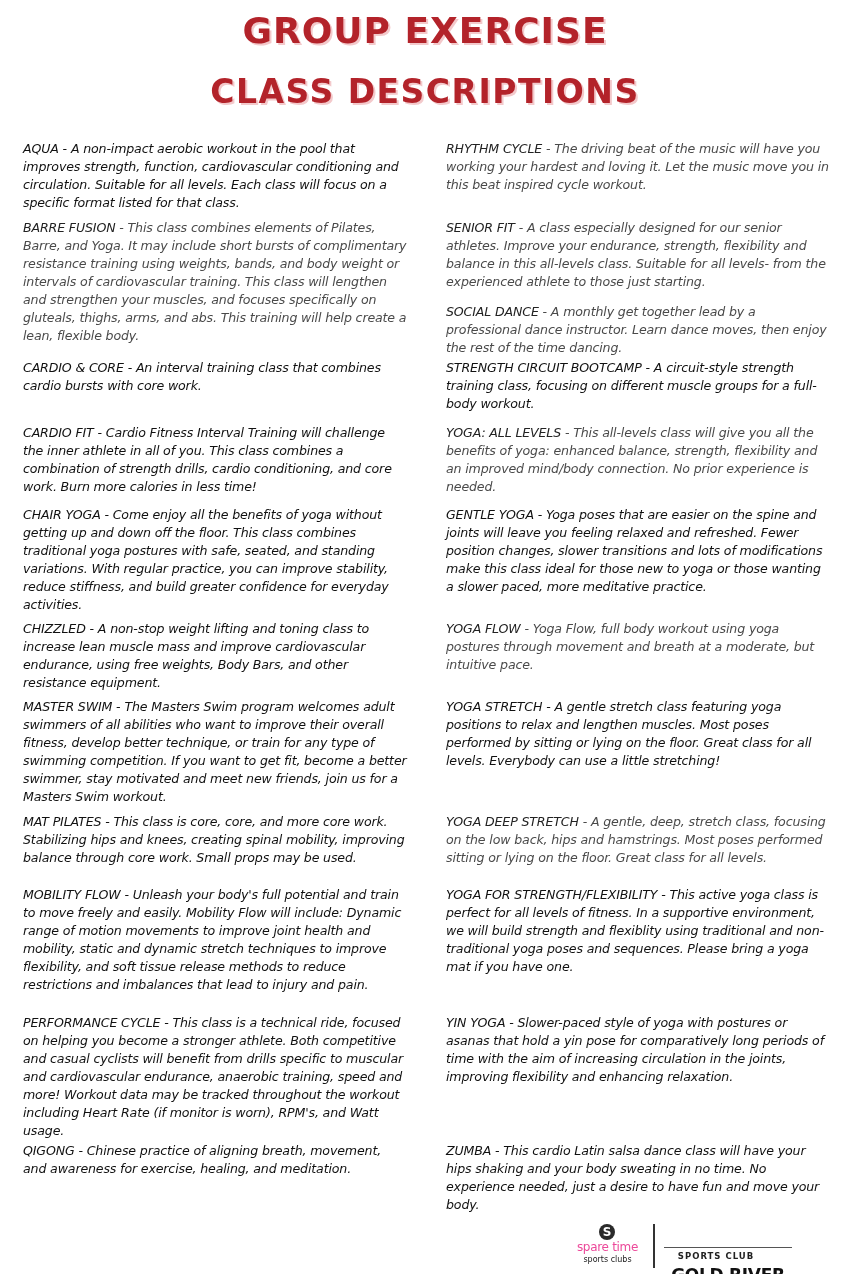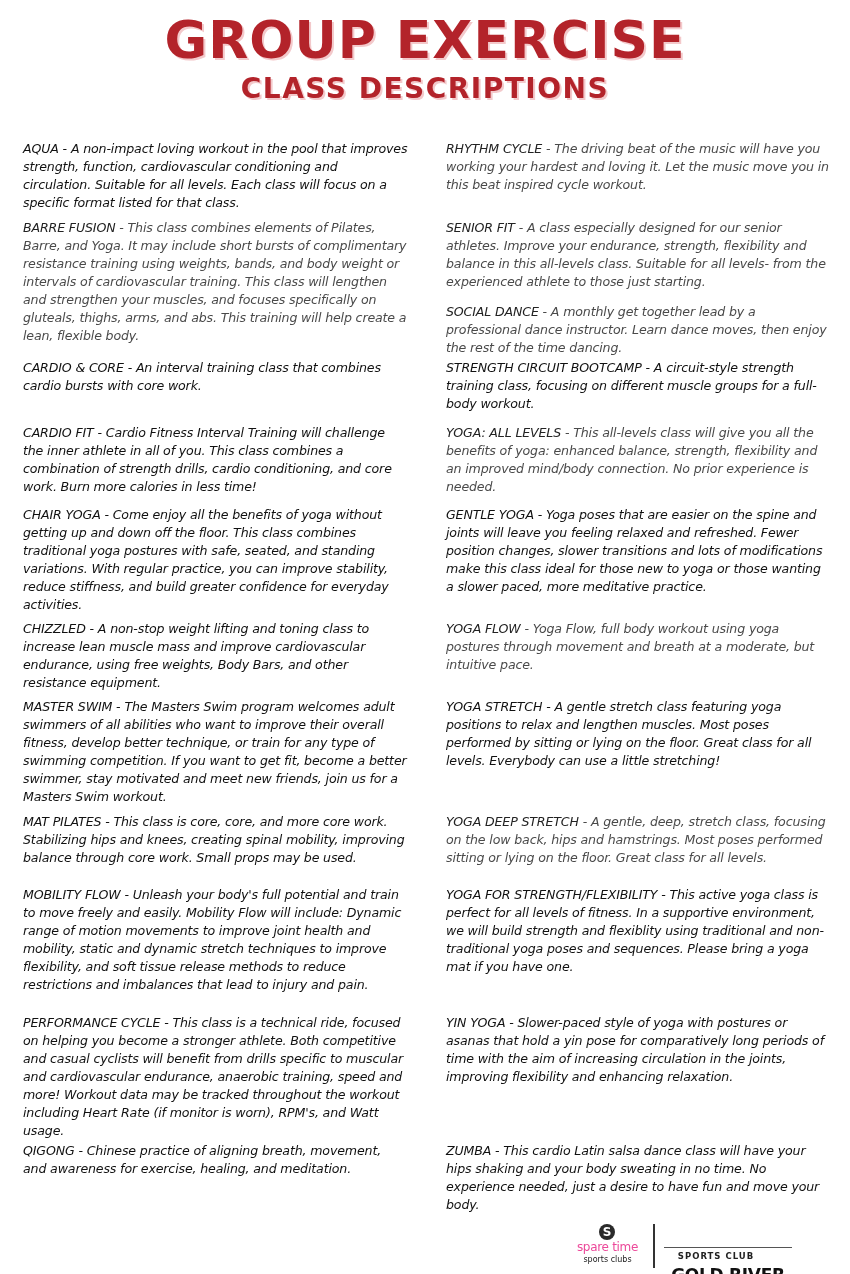--- a/index.html
+++ b/index.html
@@ -1,22 +1,22 @@
 <!DOCTYPE html>
 <html><head>
 <meta charset="utf-8">
 <style>
   html, body { margin: 0; padding: 0; background: #ffffff; }
   body { width: 850px; height: 1274px; position: relative; overflow: hidden;
          font-family: "DejaVu Sans", sans-serif; color: #111; }
   .title { position: absolute; left: 0; width: 850px; text-align: center;
            font-family: "DejaVu Sans", sans-serif; font-weight: bold; color: #b3232a;
            text-shadow: 2px 2px 0 #f3c9cb; letter-spacing: 1px; margin: 0; }
-  .title.main { top: 10px; font-size: 52px; }
-  .title.sub { top: 72px; font-size: 28px; letter-spacing: 1.5px; }
+  .title.main { top: 10px; font-size: 36px; }
+  .title.sub { top: 72px; font-size: 33px; letter-spacing: 1.5px; }
   .col { position: absolute; top: 0; width: 385px; }
   .col.left { left: 23px; }
   .col.right { left: 446px; }
   .entry { position: absolute; left: 0; width: 385px; margin: 0;
            font-style: italic; font-size: 12.6px; line-height: 18px;
            font-family: "DejaVu Sans", sans-serif; letter-spacing: -0.15px; }
   .entry .name { font-style: italic; }
   .entry.dark { color: #111; }
   .entry.gray { color: #4a4a4a; }
   .entry.gray .name { color: #222; }
@@ -37,21 +37,21 @@
             font-size: 8.5px; font-weight: bold; color: #222; letter-spacing: 1px;
             font-family: "DejaVu Sans", sans-serif; }
 </style>
 </head>
 <body>
 
 <h1 class="title main" style="color: rgb(179, 35, 42);">GROUP EXERCISE</h1>
 <h2 class="title sub" style="color: rgb(179, 35, 42);">CLASS DESCRIPTIONS</h2>
 
 <div class="col left">
-  <p class="entry dark" style="top:140px"><span class="name">AQUA</span><span> - </span><span>A  non-impact loving workout in the pool that improves strength, function, cardiovascular conditioning and circulation. Suitable for all levels. Each class will focus on a specific format listed for that class.</span></p>
+  <p class="entry dark" style="top:140px"><span class="name">AQUA</span><span> - </span><span>A  non-impact aerobic workout in the pool that improves strength, function, cardiovascular conditioning and circulation. Suitable for all levels. Each class will focus on a specific format listed for that class.</span></p>
   <p class="entry gray" style="top:219px"><span class="name">BARRE FUSION</span><span>  -  </span><span>This class combines elements of Pilates, Barre, and Yoga. It may include short bursts of complimentary resistance training using weights, bands, and body weight or intervals of cardiovascular training. This class will  lengthen and strengthen your muscles, and focuses specifically on gluteals, thighs, arms, and abs. This training will help create a lean, flexible body.</span></p>
   <p class="entry dark" style="top:359px"><span class="name">CARDIO &amp; CORE</span><span> - </span><span>An interval training class that combines cardio bursts with core work.</span></p>
   <p class="entry dark" style="top:424px"><span class="name">CARDIO FIT</span><span>  - </span><span>Cardio Fitness Interval Training will challenge the inner athlete in all of you. This class combines a combination of strength drills, cardio conditioning, and core work. Burn more calories in less time!</span></p>
   <p class="entry dark" style="top:506px"><span class="name">CHAIR YOGA</span><span> -  </span><span>Come enjoy all the benefits of yoga without getting up and down off the floor. This class combines traditional yoga postures with safe, seated, and standing variations. With regular practice, you can improve stability, reduce stiffness, and build greater confidence for everyday activities.</span></p>
   <p class="entry dark" style="top:620px"><span class="name">CHIZZLED</span><span>  - </span><span>A non-stop weight lifting and toning class to increase lean muscle mass and improve cardiovascular endurance, using free weights, Body Bars, and other resistance equipment.</span></p>
   <p class="entry dark" style="top:698px"><span class="name">MASTER SWIM</span><span>  - </span><span>The Masters Swim program welcomes adult swimmers of all abilities who want to improve their overall fitness, develop better technique, or train for any type of swimming competition. If you want to get fit, become a better swimmer, stay motivated and meet new friends, join us for a Masters Swim workout.</span></p>
   <p class="entry dark" style="top:813px"><span class="name">MAT PILATES</span><span>  -   </span><span>This class is core, core, and more core work.  Stabilizing hips and knees, creating spinal mobility, improving balance through core work.  Small props may be used.</span></p>
   <p class="entry dark" style="top:886px"><span class="name">MOBILITY FLOW</span><span>  - </span><span>Unleash your body's full potential and train to move freely and easily. Mobility Flow will include: Dynamic range of motion movements to improve joint health and mobility, static and dynamic stretch techniques to improve flexibility, and soft tissue release methods to reduce restrictions and imbalances that lead to injury and pain.</span></p>
   <p class="entry dark" style="top:1014px"><span class="name">PERFORMANCE CYCLE</span><span>  - </span><span>This class is a technical ride, focused on helping you become a stronger athlete. Both competitive and casual cyclists will benefit from drills specific to muscular and cardiovascular endurance, anaerobic training, speed and more! Workout data may be tracked throughout the workout including Heart Rate (if monitor is worn), RPM's, and Watt usage.</span></p>
   <p class="entry dark" style="top:1142px"><span class="name">QIGONG</span><span>  -  </span><span>Chinese practice of aligning breath, movement, and awareness for exercise, healing, and meditation.</span></p>

